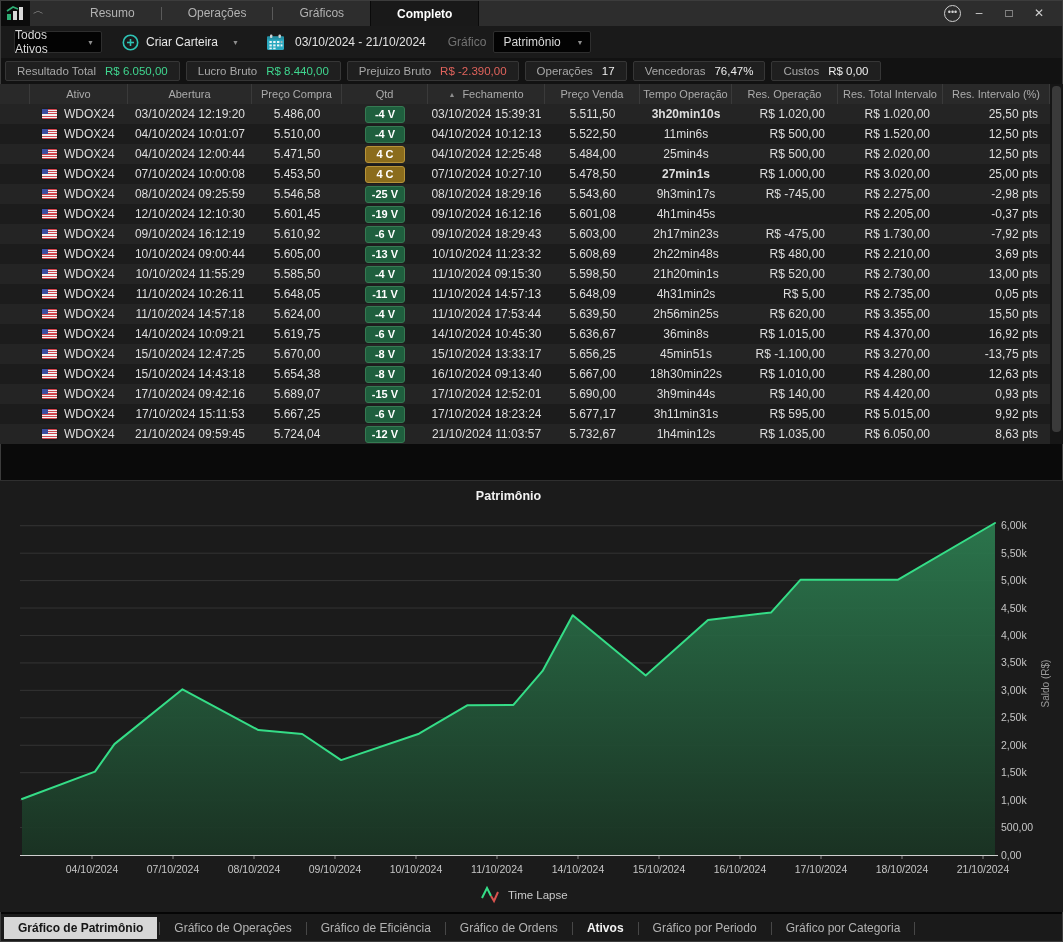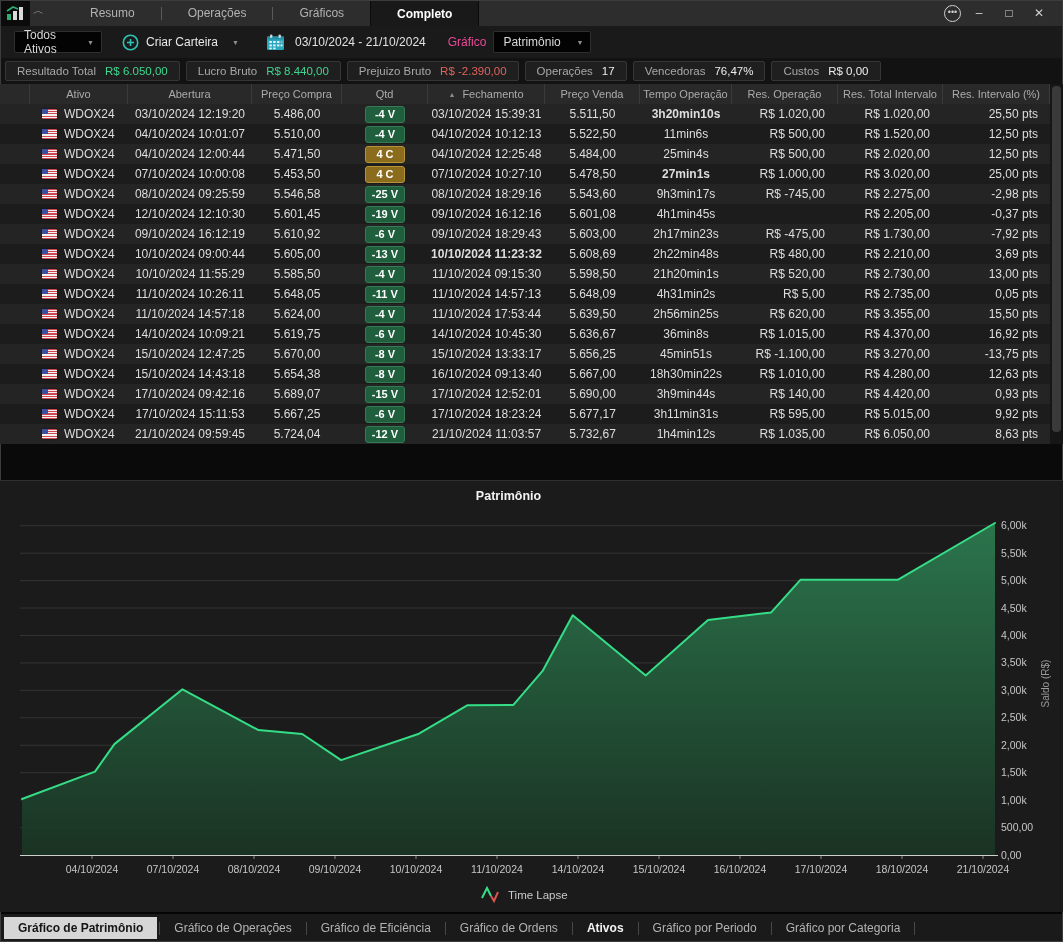--- a/index.html
+++ b/index.html
@@ -15,25 +15,25 @@
   .wtab-div{width:1px;height:13px;background:#5a5a5a;align-self:center;}
   .wincontrols{margin-left:auto;display:flex;align-items:center;gap:6px;padding-right:12px;color:#cfcfcf;}
   .winbtn{width:24px;height:20px;display:flex;align-items:center;justify-content:center;font-size:12px;}
   .menu-circle{width:17px;height:17px;border:1px solid #cfcfcf;border-radius:50%;display:flex;align-items:center;justify-content:center;font-size:9px;padding-bottom:3px;box-sizing:border-box;}
 
   
   .toolbar{height:32px;background:#1a1a1a;display:flex;align-items:center;padding:0 6px;}
   .sel{background:#030303;border:1px solid #2e2e2e;height:22px;display:flex;align-items:center;color:#d8d8d8;font-size:12px;border-radius:2px;box-sizing:border-box;}
   .caret{color:#8f8f8f;font-size:7px;margin:0 7px;flex:none;}
   .account{width:286px;justify-content:flex-end;}
-  .ativos{width:88px;justify-content:space-between;padding-left:9px;margin-left:8px;}
+  .ativos{width:88px;justify-content:space-between;margin-left:8px;}
   .criar{display:flex;align-items:center;gap:7px;color:#e8e8e8;font-size:12px;background:none;border:none;margin-left:14px;font-family:inherit;}
   .cal{margin-left:14px;display:flex;align-items:center;background:none;border:none;padding:0;}
   .daterange{color:#e2e2e2;font-size:12px;margin-left:10px;}
-  .glabel{color:#ec4899;font-size:12px;margin-left:22px;}
+  .glabel{color:#737373;font-size:12px;margin-left:22px;}
   .gsel{width:98px;justify-content:space-between;padding-left:9px;margin-left:7px;}
 
   
   .statsbar{height:26px;background:#121212;display:flex;align-items:center;padding:0 5px;gap:6px;}
   .stat{background:#1f1f1f;border:1px solid #363636;height:20px;display:flex;align-items:center;padding:0 11px;gap:9px;border-radius:2px;box-sizing:border-box;}
   .stat .sl{color:#a8a8a8;font-size:11.5px;white-space:nowrap;}
   .stat .sv{font-size:11.5px;white-space:nowrap;}
   .tone-green{color:#3fd68f;} .tone-red{color:#e0635c;} .tone-white{color:#ededed;}
 
   
@@ -337,21 +337,21 @@
           <div class="td" style="width: 30px;"></div>
           <div class="td left" style="width: 98px;">
             <span class="flag"></span>
             <span>WDOX24</span>
           </div>
           <div class="td" style="width: 124px;">10/10/2024 09:00:44</div>
           <div class="td" style="width: 90px;">5.605,00</div>
           <div class="td" style="width: 86px;">
             <span class="badge V">-13 V</span>
           </div>
-          <div class="td" style="width: 117px; font-weight: bold;">10/10/2024 11:23:32</div>
+          <div class="td" style="width: 117px;">10/10/2024 11:23:32</div>
           <div class="td" style="width: 95px;">5.608,69</div>
           <div class="td" style="width: 92px;">2h22min48s</div>
           <div class="td right tone-green" style="padding-right: 13px; width: 106px;">R$ 480,00</div>
           <div class="td right tone-green" style="padding-right: 13px; width: 105px;">R$ 2.210,00</div>
           <div class="td right tone-green" style="padding-right: 12px; width: 107px;">3,69 pts</div>
         </div>
         <div class="trow">
           <div class="td" style="width: 30px;"></div>
           <div class="td left" style="width: 98px;">
             <span class="flag"></span>

